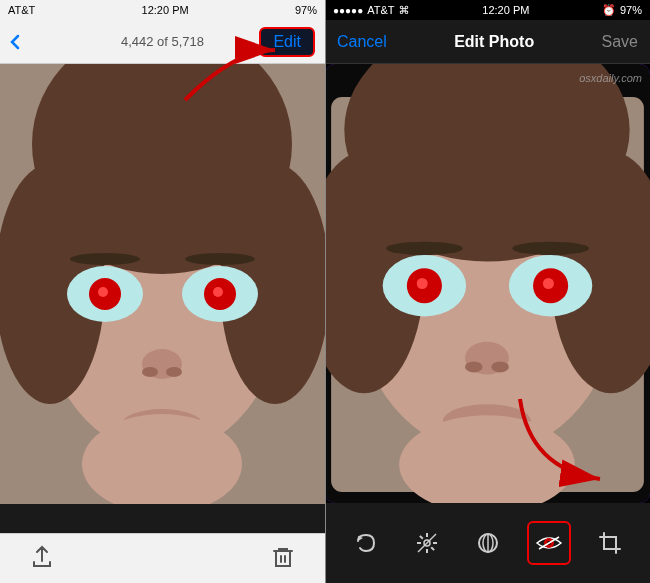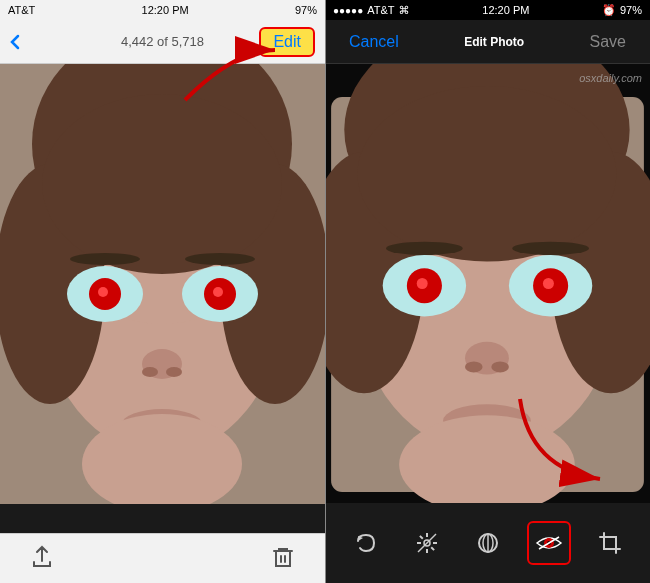--- a/index.html
+++ b/index.html
@@ -53,21 +53,21 @@
 
     .nav-count {
       font-size: 13px;
       color: #555;
       position: absolute;
       left: 50%;
       transform: translateX(-50%);
     }
 
     .edit-btn {
-      background: #fde047;
+      background: #0f172a;
       border: 2px solid #e00;
       color: #007aff;
       font-size: 16px;
       padding: 4px 12px;
       border-radius: 6px;
       font-weight: 400;
     }
 
     .left-photo-area {
       flex: 1;
@@ -106,46 +106,47 @@
       font-size: 11px;
       color: #fff;
     }
 
     .right-nav-bar {
       height: 44px;
       background: #1a1a1a;
       display: flex;
       align-items: center;
       justify-content: space-between;
-      padding: 0 24px;
+      padding: 0 12px;
       border-bottom: 1px solid #333;
     }
 
     .right-nav-bar .cancel {
       color: #007aff;
       font-size: 16px;
     }
 
     .right-nav-bar .title {
       color: #fff;
-      font-size: 12px;
+      font-size: 16px;
       font-weight: 600;
     }
 
     .right-nav-bar .save {
       color: #888;
       font-size: 16px;
       text-align: center;
     }
 
     .right-photo-area {
       flex: 1;
       background: #6d28d9;
       position: relative;
       overflow: hidden;
+      border-radius: 10px;
     }
 
     .right-toolbar {
       height: 80px;
       background: #1a1a1a;
       display: flex;
       align-items: center;
       justify-content: space-around;
       padding: 0 10px;
       position: relative;

